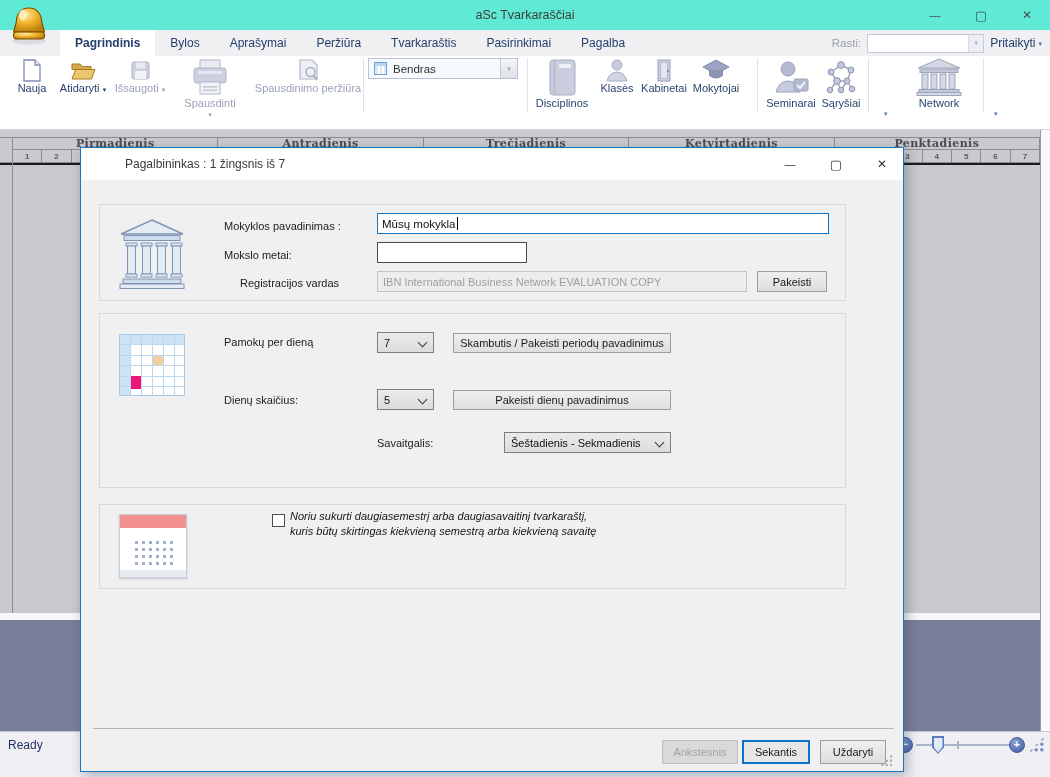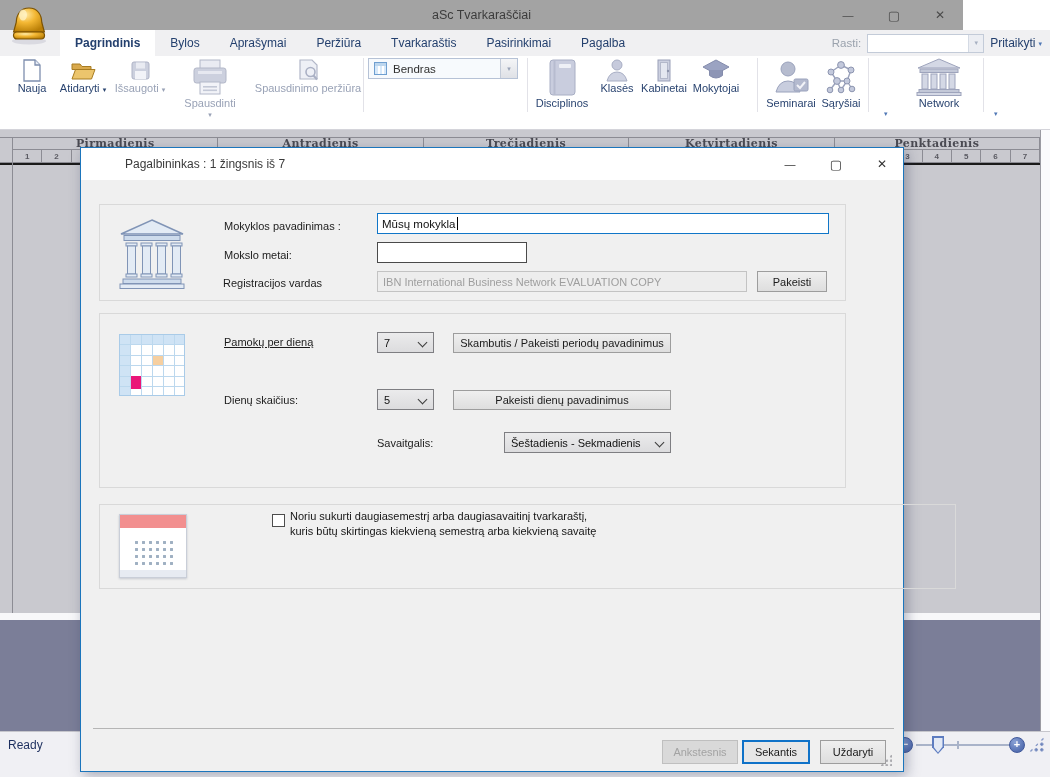--- a/index.html
+++ b/index.html
@@ -1,21 +1,21 @@
 <!DOCTYPE html>
 <html><head>
 <meta charset="utf-8">
 <style>
   * { margin:0; padding:0; box-sizing:border-box; }
   html,body { width:1050px; height:777px; }
   body { font-family:"Liberation Sans", sans-serif; background:#fff; overflow:hidden; position:relative; }
   .screen { position:absolute; inset:0; width:1050px; height:777px; background:#fff; }
 
   
-  .titlebar { position:absolute; left:0; top:0; width:963px; height:30px; background:#a3a3a3; }
+  .titlebar { position:absolute; left:0; top:0; width:1050px; height:30px; background:#5eead4; }
   .app-title { position:absolute; left:0; right:0; top:0; height:30px; line-height:30px; text-align:center; font-size:12.5px; color:#3c3c3c; }
   .winctrl { position:absolute; right:0; top:0; height:30px; display:flex; }
   .winbtn { width:46px; height:30px; display:flex; align-items:center; justify-content:center; color:#4a4a4a; font-size:11px; }
   .winbtn.max { font-size:13px; }
   .winbtn.close { font-size:12px; }
   .app-icon { position:absolute; left:8px; top:4px; width:42px; height:42px; z-index:60; }
 
   
   .tabrow { position:absolute; left:0; top:30px; width:1050px; height:26px; background:#f0f0f2; }
   .tabs { position:absolute; left:60px; top:0; height:26px; display:flex; }
@@ -75,21 +75,21 @@
 
   
   .dialog { position:absolute; left:80px; top:147px; width:824px; height:625px; background:#f0f0f0; border:1.5px solid #1b75bc; box-shadow:3px 4px 12px rgba(40,50,80,.35); z-index:100; }
   .dlg-titlebar { position:absolute; left:0; top:0; width:100%; height:32px; background:#fff;padding-left:40px; }
   .dlg-title { position:absolute; left:44px; top:0; line-height:32px; font-size:12px; color:#3a3a3a; }
   .dlg-winbtn { position:absolute; top:4px; width:30px; height:24px; display:flex; align-items:center; justify-content:center; color:#333; font-size:11px; }
   .dlg-min { left:694px; } .dlg-max { left:740px; font-size:13px; } .dlg-close { left:786px; font-size:12px; }
   .grp { position:absolute; left:18px; border:1px solid #d9d9d9; }
   .g1 { top:56px;  width:747px; height:97px; }
   .g2 { top:165px; width:747px; height:175px; }
-  .g3 { top:356px; width:857px; height:85px; }
+  .g3 { top:356px; width:747px; height:85px;font-style:italic; }
   .flabel { position:absolute; font-size:11px; color:#1c1c1c; white-space:nowrap; }
   .tinput { position:absolute; background:#fff; font-size:11.5px; color:#111; display:flex; align-items:center; padding-left:4px; }
   .tinput.focused { border:1px solid #1076c8; }
   .tinput.plain { border:1px solid #4a4a4a; }
   .caret { display:inline-block; width:1px; height:13px; background:#000; margin-left:1px; }
   .rofield { position:absolute; background:#ededed; border:1px solid #c3c3c3; font-size:11px; color:#9e9e9e; display:flex; align-items:center; padding-left:5px; white-space:nowrap; overflow:hidden; }
   .wbtn { position:absolute; background:linear-gradient(#efefef,#dedede); border:1px solid #9d9d9d; font-size:11px; color:#1a1a1a; display:flex; align-items:center; justify-content:center; white-space:nowrap; }
   .wbtn.disabled { background:#d9d9d9; color:#a3a3a3; border-color:#bfbfbf; }
   .wbtn.default { border:2px solid #0f72c8; background:#e7e7e7; }
   .dd { position:absolute; background:linear-gradient(#ebebec,#dcdcde); border:1px solid #7e7e82; font-size:11px; color:#111; display:flex; align-items:center; padding-left:6px; }
@@ -437,31 +437,31 @@
       </div>
       <div class="flabel" style="left:124px; top:15px;">Mokyklos pavadinimas :</div>
       <div class="tinput focused" style="left:277px; top:8px; width:452px; height:21px;">
         <span>Mūsų mokykla</span>
           <span class="caret"></span>
       </div>
       <div class="flabel" style="left:124px; top:44px;">Mokslo metai:</div>
       <div class="tinput plain" style="left:277px; top:37px; width:150px; height:21px;">
         <span></span>
       </div>
-      <div class="flabel" style="left:123px; top:72px;">Registracijos vardas</div>
+      <div class="flabel" style="left:140px; top:72px;">Registracijos vardas</div>
       <div class="rofield" style="left:277px; top:66px; width:370px; height:21px;">IBN International Business Network EVALUATION COPY</div>
       <div class="wbtn" style="left:657px; top:66px; width:70px; height:21px;">Pakeisti</div>
     </div>
 
     <div class="grp g2">
       <div class="g2icon">
         <div class="g2cell orange"></div>
         <div class="g2cell pink"></div>
       </div>
-      <div class="flabel" style="left:124px; top:22px;text-decoration:underline;">Pamokų per dieną</div>
+      <div class="flabel" style="left:124px; top:22px;">Pamokų per dieną</div>
       <div class="dd" style="left:277px; top:18px; width:57px; height:21px;">
         <span>7</span>
       </div>
       <div class="wbtn" style="left:353px; top:19px; width:218px; height:20px;">Skambutis / Pakeisti periodų pavadinimus</div>
       <div class="flabel" style="left:124px; top:80px;">Dienų skaičius:</div>
       <div class="dd" style="left:277px; top:75px; width:57px; height:21px;">
         <span>5</span>
       </div>
       <div class="wbtn" style="left:353px; top:76px; width:218px; height:20px;">Pakeisti dienų pavadinimus</div>
       <div class="flabel" style="left:277px; top:123px;">Savaitgalis:</div>

